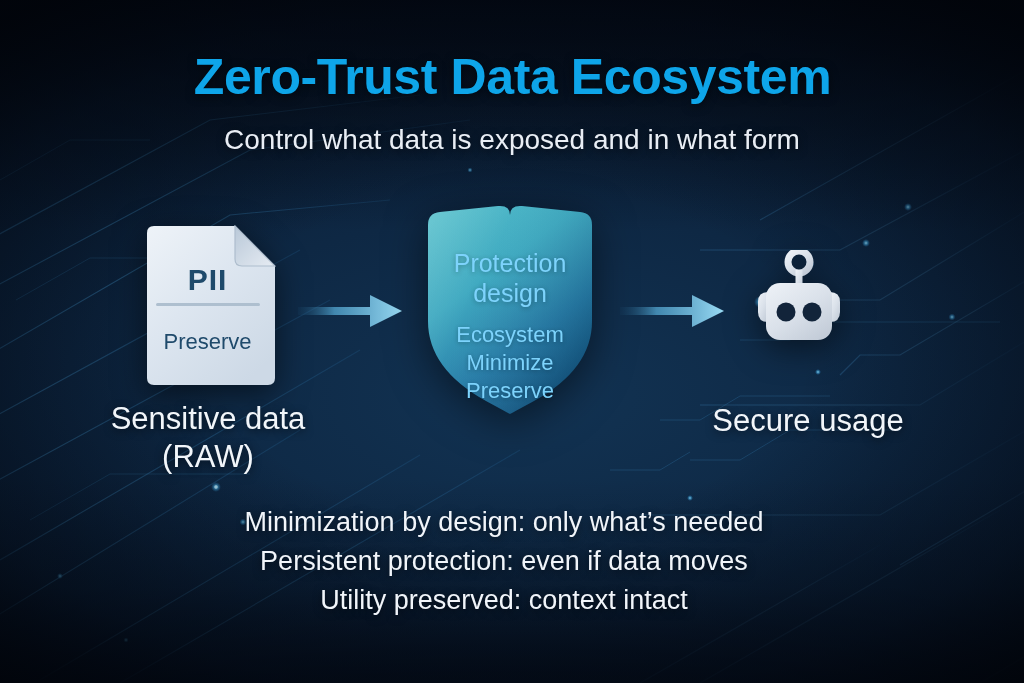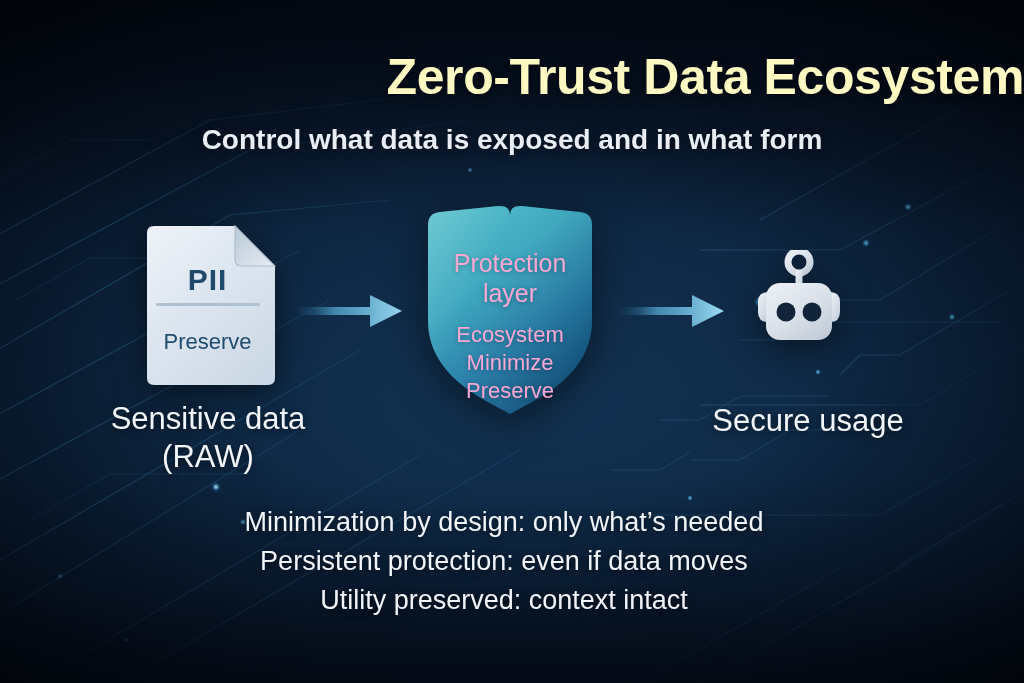--- a/index.html
+++ b/index.html
@@ -46,34 +46,34 @@
     position: absolute;
     inset: 0;
     opacity: 0.95;
   }
 
   
   .title {
     position: absolute;
     left: 1px; right: 0;
     top: 48px;
-    text-align: right;
+    text-align: center;
     font-size: 50px;
     font-weight: bold;
-    color: #fef9c3;
+    color: #0ea5e9;
     letter-spacing: -0.4px;
     text-shadow: 0 2px 10px rgba(0,0,0,0.55);
   }
   .subtitle {
     position: absolute;
     left: 0; right: 0;
     top: 124px;
     text-align: center;
     font-size: 28px;
-    font-weight: bold;
+    font-weight: normal;
     color: #e9eef5;
     text-shadow: 0 2px 8px rgba(0,0,0,0.5);
   }
 
   
   .doc-wrap {
     position: absolute;
     left: 139px;
     top: 225px;
     width: 137px;
@@ -126,21 +126,21 @@
     top: 203px;
     width: 192px;
     height: 214px;
     filter: drop-shadow(0 10px 20px rgba(0,0,0,0.5));
   }
   .shield-svg { display: block; }
   .shield-text {
     position: absolute;
     left: 0; right: 0;
     text-align: center;
-    color: #f9a8d4;
+    color: #7dd3fc;
   }
   .shield-title {
     top: 46px;
     font-size: 25px;
     line-height: 1.18;
     text-shadow: 0 1px 5px rgba(0,0,0,0.3);
   }
   .shield-list {
     top: 118px;
     font-size: 22px;
@@ -321,21 +321,21 @@
           <stop offset="100%" stop-color="#000000" stop-opacity="0.10"></stop>
         </linearGradient>
       </defs>
       <path d="M14 22 Q14 10 26 9 L84 3 Q96 2 96 12 Q96 2 108 3 L166 9 Q178 10 178 22
                L178 118 Q178 166 120 198 Q96 211 96 211 Q96 211 72 198 Q14 166 14 118 Z" fill="url(#shieldGrad)"></path>
       <path d="M14 22 Q14 10 26 9 L84 3 Q96 2 96 12 Q96 2 108 3 L166 9 Q178 10 178 22
                L178 118 Q178 166 120 198 Q96 211 96 211 Q96 211 72 198 Q14 166 14 118 Z" fill="url(#shieldSheen)"></path>
     </svg>
     <div class="shield-text shield-title">
       <div>Protection</div>
-      <div>layer</div>
+      <div>design</div>
     </div>
     <div class="shield-text shield-list">
       <div>Ecosystem</div>
       <div>Minimize</div>
       <div>Preserve</div>
     </div>
   </div>
 
   <svg class="arrow arrow-2" viewBox="0 0 104 42" aria-hidden="true">
     <defs>

